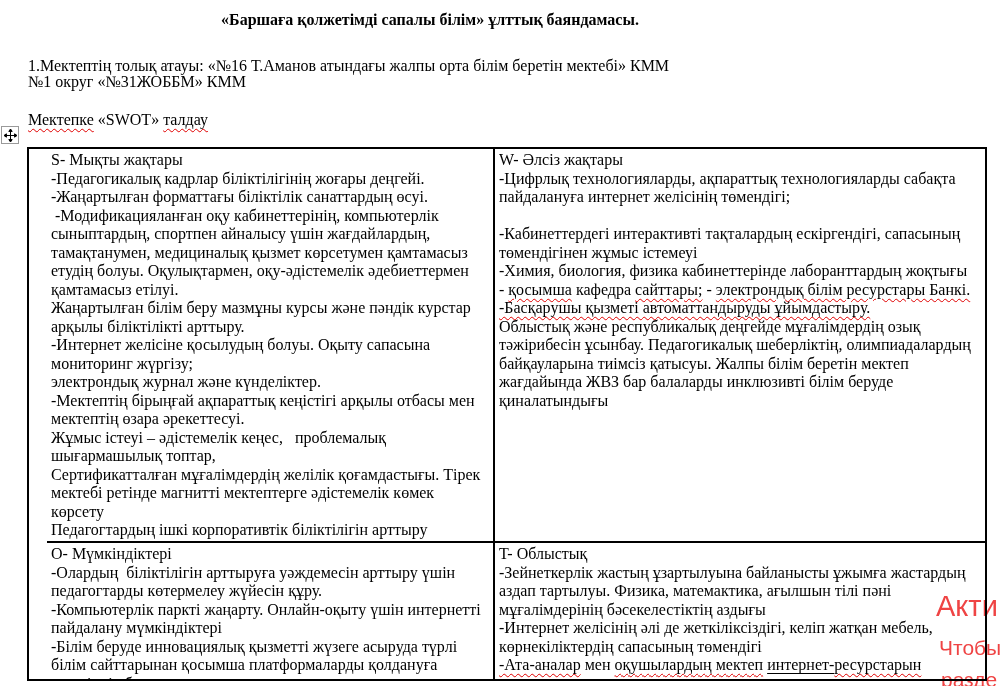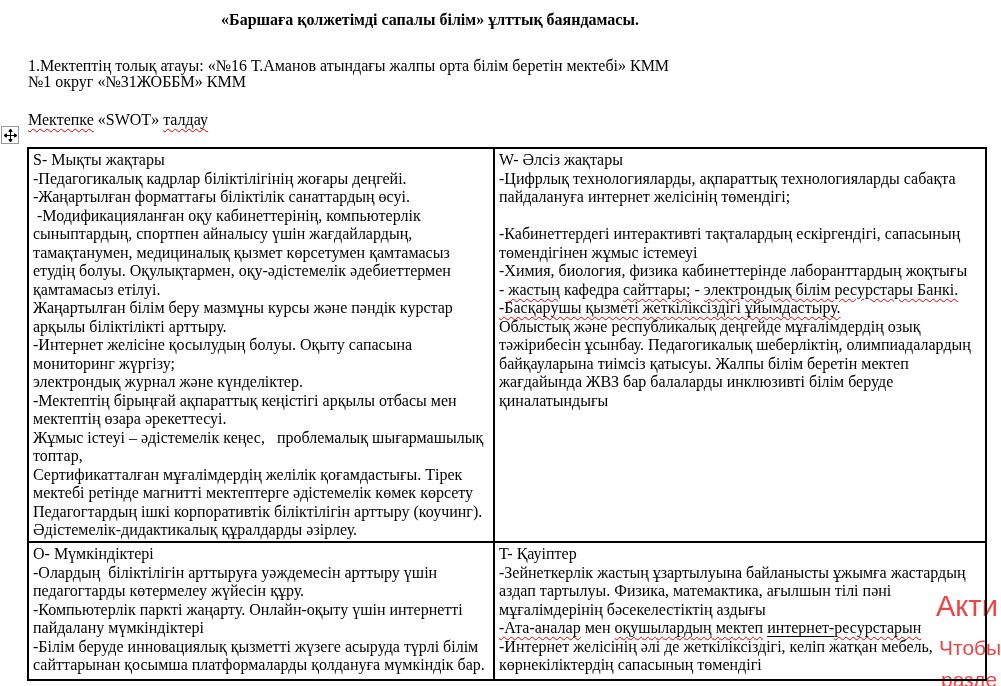--- a/index.html
+++ b/index.html
@@ -34,21 +34,21 @@
   
   .swot{
     position:absolute;left:27px;top:147px;z-index:1;
     display:grid;grid-template-columns:466px 490px;grid-template-rows:394px 136px;
     border:2px solid #000;box-sizing:content-box;background:transparent;
   }
   .cell{
     box-sizing:border-box;padding:2px 5px 0 4px;overflow:hidden;
     font-size:16px;line-height:18.5px;background:transparent;
   }
-  .cell.c-left{border-right:2px solid #000;}
+  .cell.c-left{border-right:2px solid #000;margin-left:18px;}
   .cell.r-top{border-bottom:2px solid #000;}
   .para{white-space:pre-wrap;min-height:18.5px;}
   .seg-plain{text-decoration:none;text-align:center;}
   .seg-spell{
     text-decoration-line:underline;
     text-decoration-style:wavy;
     text-decoration-color:#e00000;
     text-decoration-thickness:1px;
     text-underline-offset:3px;
   }
@@ -95,31 +95,31 @@
         <div class="para"><span class="seg-plain">Сертификатталған мұғалімдердің желілік қоғамдастығы. Тірек мектебі ретінде магнитті мектептерге әдістемелік көмек көрсету</span></div>
         <div class="para"><span class="seg-plain">Педагогтардың ішкі корпоративтік біліктілігін арттыру (коучинг).</span></div>
         <div class="para"><span class="seg-plain">Әдістемелік-дидактикалық құралдарды әзірлеу.</span></div>
       </div>
     <div class="cell r-top">
         <div class="para"><span class="seg-plain">W- Әлсіз жақтары</span></div>
         <div class="para"><span class="seg-plain">-Цифрлық технологияларды, ақпараттық технологияларды сабақта пайдалануға интернет желісінің төмендігі;</span></div>
         <div class="para">&nbsp;</div>
         <div class="para"><span class="seg-plain">-Кабинеттердегі интерактивті тақталардың ескіргендігі, сапасының төмендігінен жұмыс істемеуі</span></div>
         <div class="para"><span class="seg-plain">-Химия, биология, физика кабинеттерінде лаборанттардың жоқтығы</span></div>
-        <div class="para"><span class="seg-plain">- </span><span class="seg-spell">жастың</span><span class="seg-plain"> кафедра </span><span class="seg-spell">сайттары;</span><span class="seg-plain"> - </span><span class="seg-spell">электрондық білім ресурстары Банкі.</span></div>
-        <div class="para"><span class="seg-spell">-Басқарушы қызметі жеткіліксіздігі ұйымдастыру.</span></div>
+        <div class="para"><span class="seg-plain">- </span><span class="seg-spell">қосымша</span><span class="seg-plain"> кафедра </span><span class="seg-spell">сайттары;</span><span class="seg-plain"> - </span><span class="seg-spell">электрондық білім ресурстары Банкі.</span></div>
+        <div class="para"><span class="seg-spell">-Басқарушы қызметі автоматтандыруды ұйымдастыру.</span></div>
         <div class="para"><span class="seg-plain">Облыстық және республикалық деңгейде мұғалімдердің озық тәжірибесін ұсынбау. Педагогикалық шеберліктің, олимпиадалардың байқауларына тиімсіз қатысуы. Жалпы білім беретін мектеп жағдайында ЖВЗ бар балаларды инклюзивті білім беруде қиналатындығы</span></div>
       </div>
     <div class="cell c-left">
         <div class="para"><span class="seg-plain">O- Мүмкіндіктері</span></div>
         <div class="para"><span class="seg-plain">-Олардың  біліктілігін арттыруға уәждемесін арттыру үшін педагогтарды көтермелеу жүйесін құру.</span></div>
         <div class="para"><span class="seg-plain">-Компьютерлік паркті жаңарту. Онлайн-оқыту үшін интернетті пайдалану мүмкіндіктері</span></div>
         <div class="para"><span class="seg-plain">-Білім беруде инновациялық қызметті жүзеге асыруда түрлі білім сайттарынан қосымша платформаларды қолдануға мүмкіндік бар.</span></div>
       </div>
     <div class="cell">
-        <div class="para"><span class="seg-plain">T- Қауіптер</span></div>
+        <div class="para"><span class="seg-plain">T- Облыстық</span></div>
         <div class="para"><span class="seg-plain">-Зейнеткерлік жастың ұзартылуына байланысты ұжымға жастардың аздап тартылуы. Физика, матемактика, ағылшын тілі пәні мұғалімдерінің бәсекелестіктің аздығы</span></div>
+        <div class="para"><span class="seg-plain">-Интернет желісінің әлі де жеткіліксіздігі, келіп жатқан мебель, көрнекіліктердің сапасының төмендігі</span></div>
         <div class="para"><span class="seg-spell">-Ата-аналар</span><span class="seg-plain"> мен </span><span class="seg-spell">оқушылардың мектеп</span><span class="seg-plain"> </span><span class="seg-ul">интернет-</span><span class="seg-spell">ресурстарын</span></div>
-        <div class="para"><span class="seg-plain">-Интернет желісінің әлі де жеткіліксіздігі, келіп жатқан мебель, көрнекіліктердің сапасының төмендігі</span></div>
       </div>
   </div>
 
 </div>
 
 </body></html>

